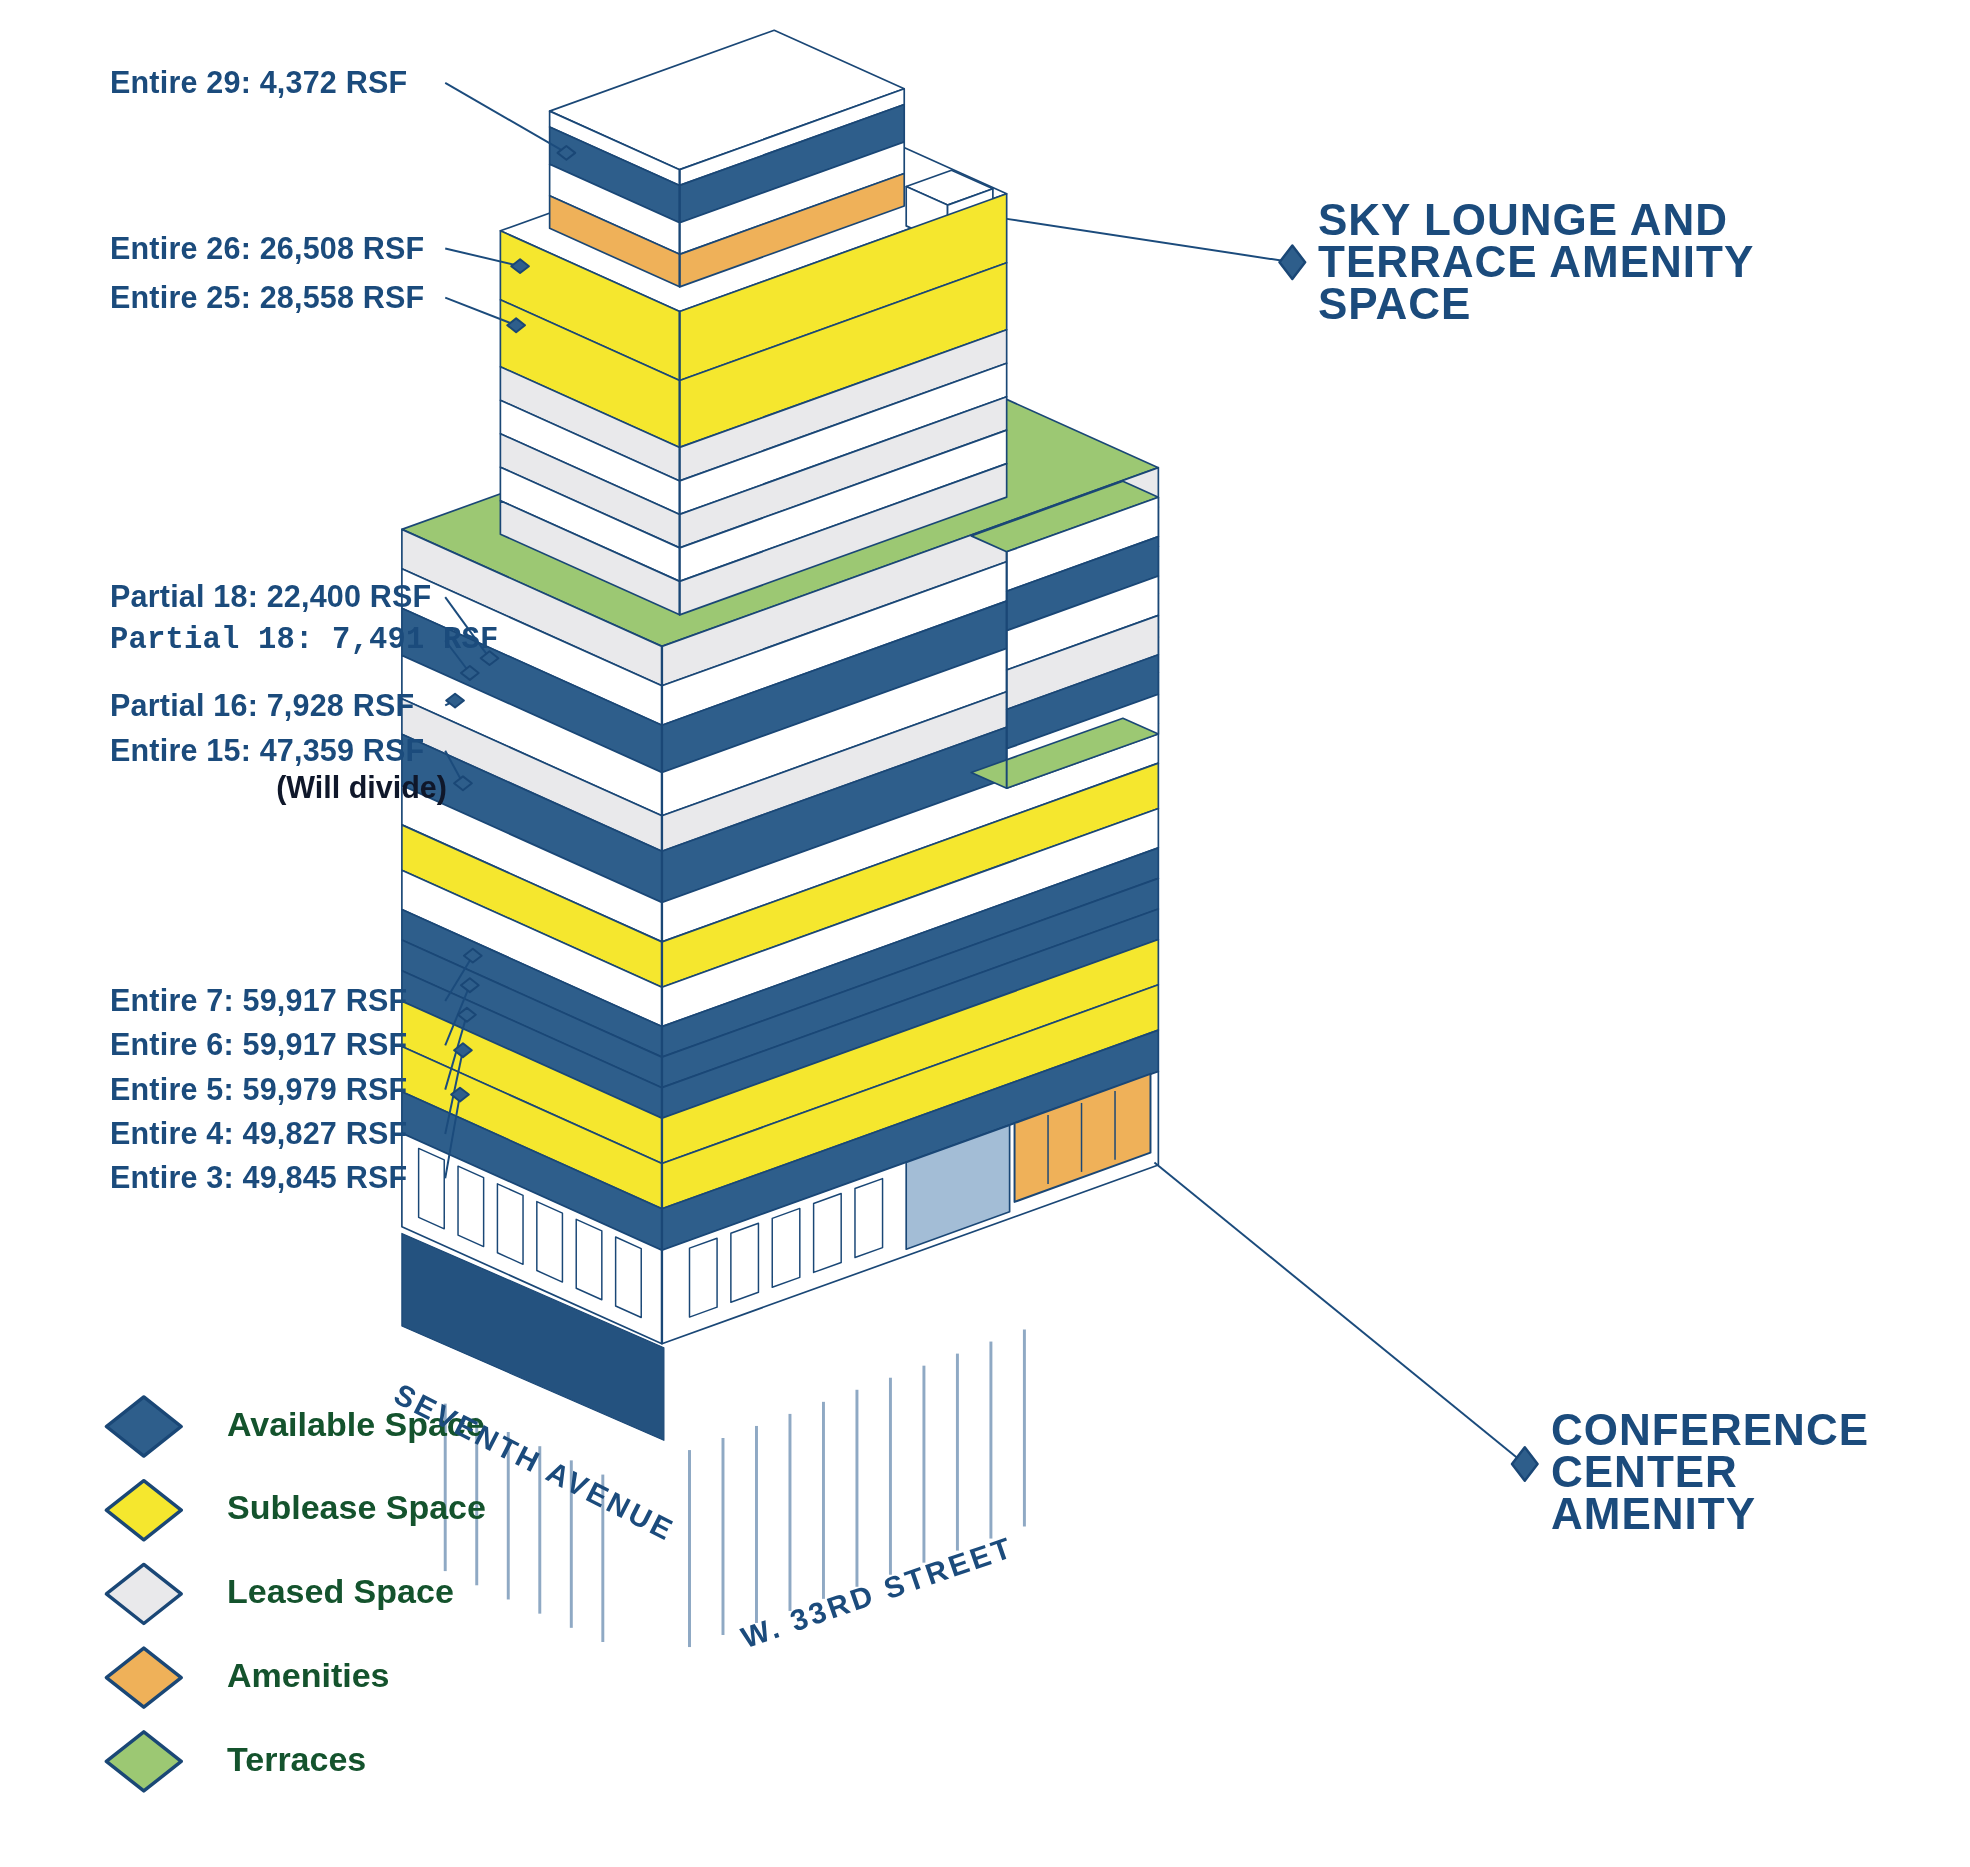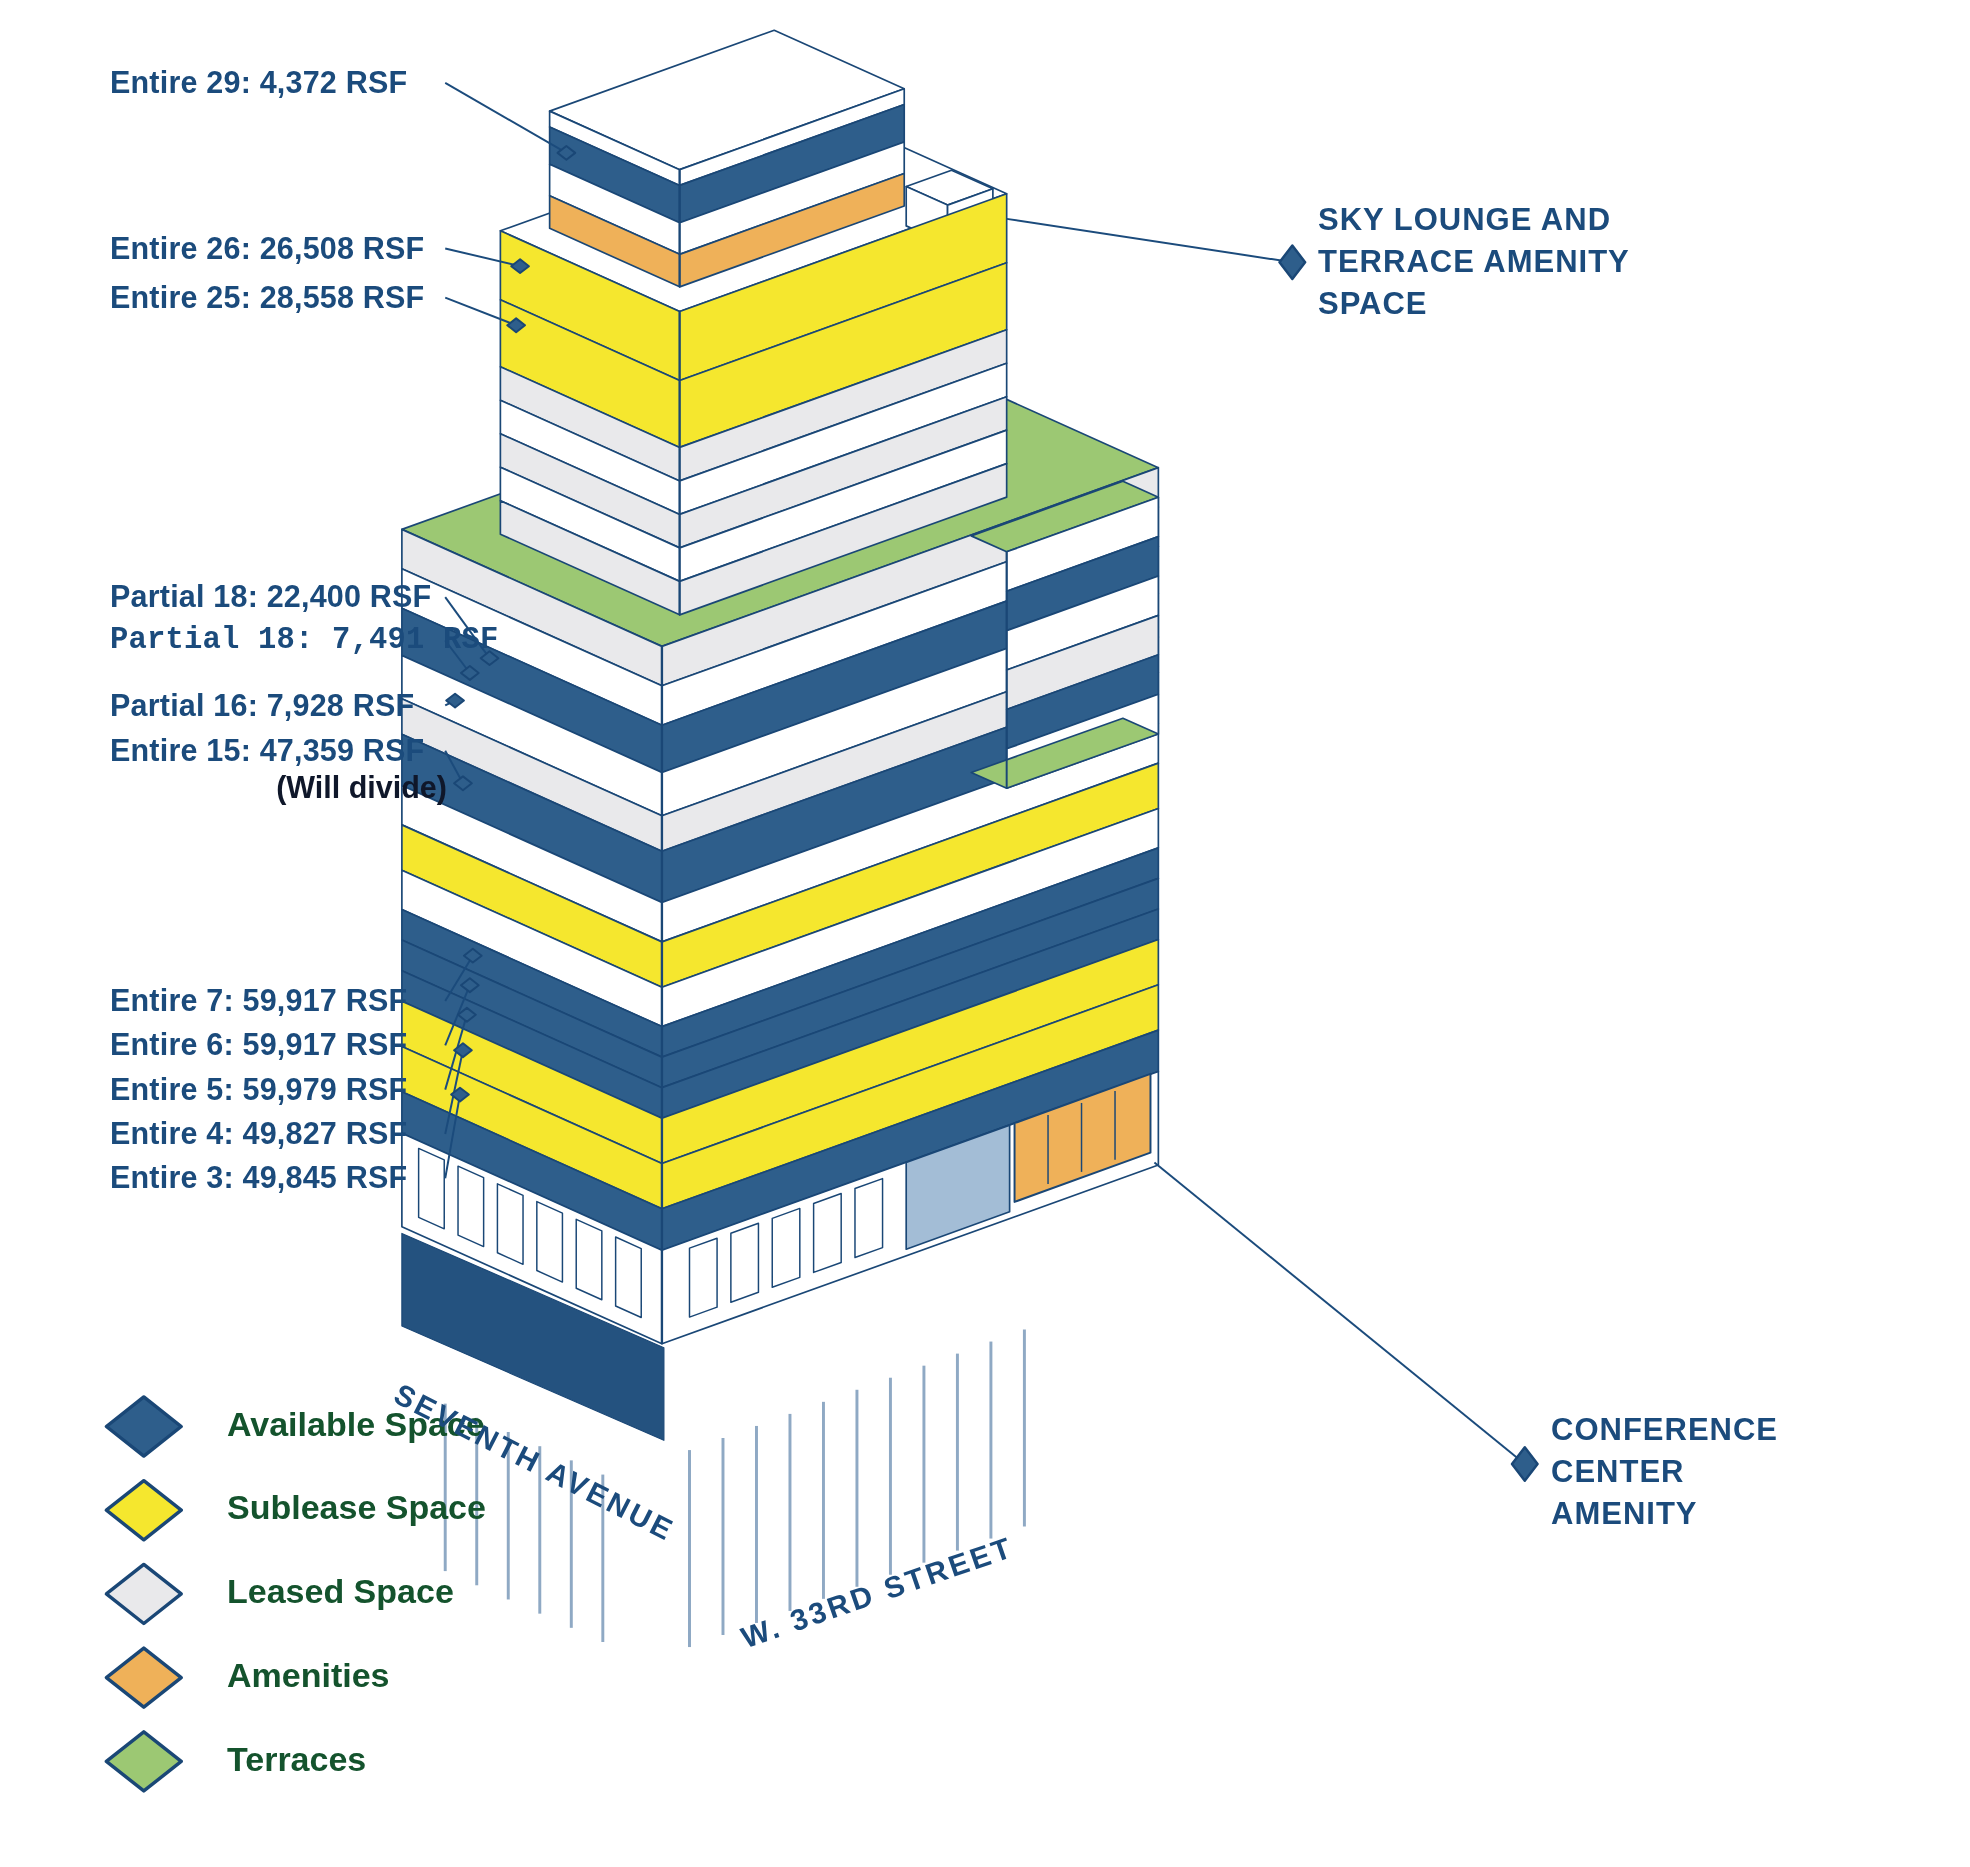--- a/index.html
+++ b/index.html
@@ -5,21 +5,21 @@
   html,body{margin:0;padding:0;background:#ffffff;}
   #canvas{position:relative;width:1970px;height:1840px;background:#ffffff;overflow:hidden;
           font-family:"Liberation Sans", sans-serif;}
   #bldg{position:absolute;left:0;top:0;}
   .flabel{position:absolute;left:110px;white-space:nowrap;font-size:30.5px;font-weight:600;
           color:#1b4b7c;letter-spacing:0.2px;}
   .flabel-sub{position:absolute;left:110px;width:337px;text-align:right;font-size:30.5px;
           font-weight:600;color:#0f172a;}
   .legend-label{position:absolute;left:227px;font-size:34px;font-weight:600;color:#14532d;
           white-space:nowrap;}
-  .callout{position:absolute;font-size:31px;font-weight:700;color:#1b4b7c;letter-spacing:1px;
+  .callout{position:absolute;font-size:44px;font-weight:700;color:#1b4b7c;letter-spacing:1px;
           line-height:42px;white-space:nowrap;}
   .street{position:absolute;font-size:29.6px;font-weight:600;color:#1b4b7c;letter-spacing:3px;
           white-space:nowrap;transform-origin:left top;}
 </style>
 </head>
 <body>
 
 <div id="canvas">
 
   <svg id="bldg" width="1970" height="1868" viewBox="0 0 2000 1896">

